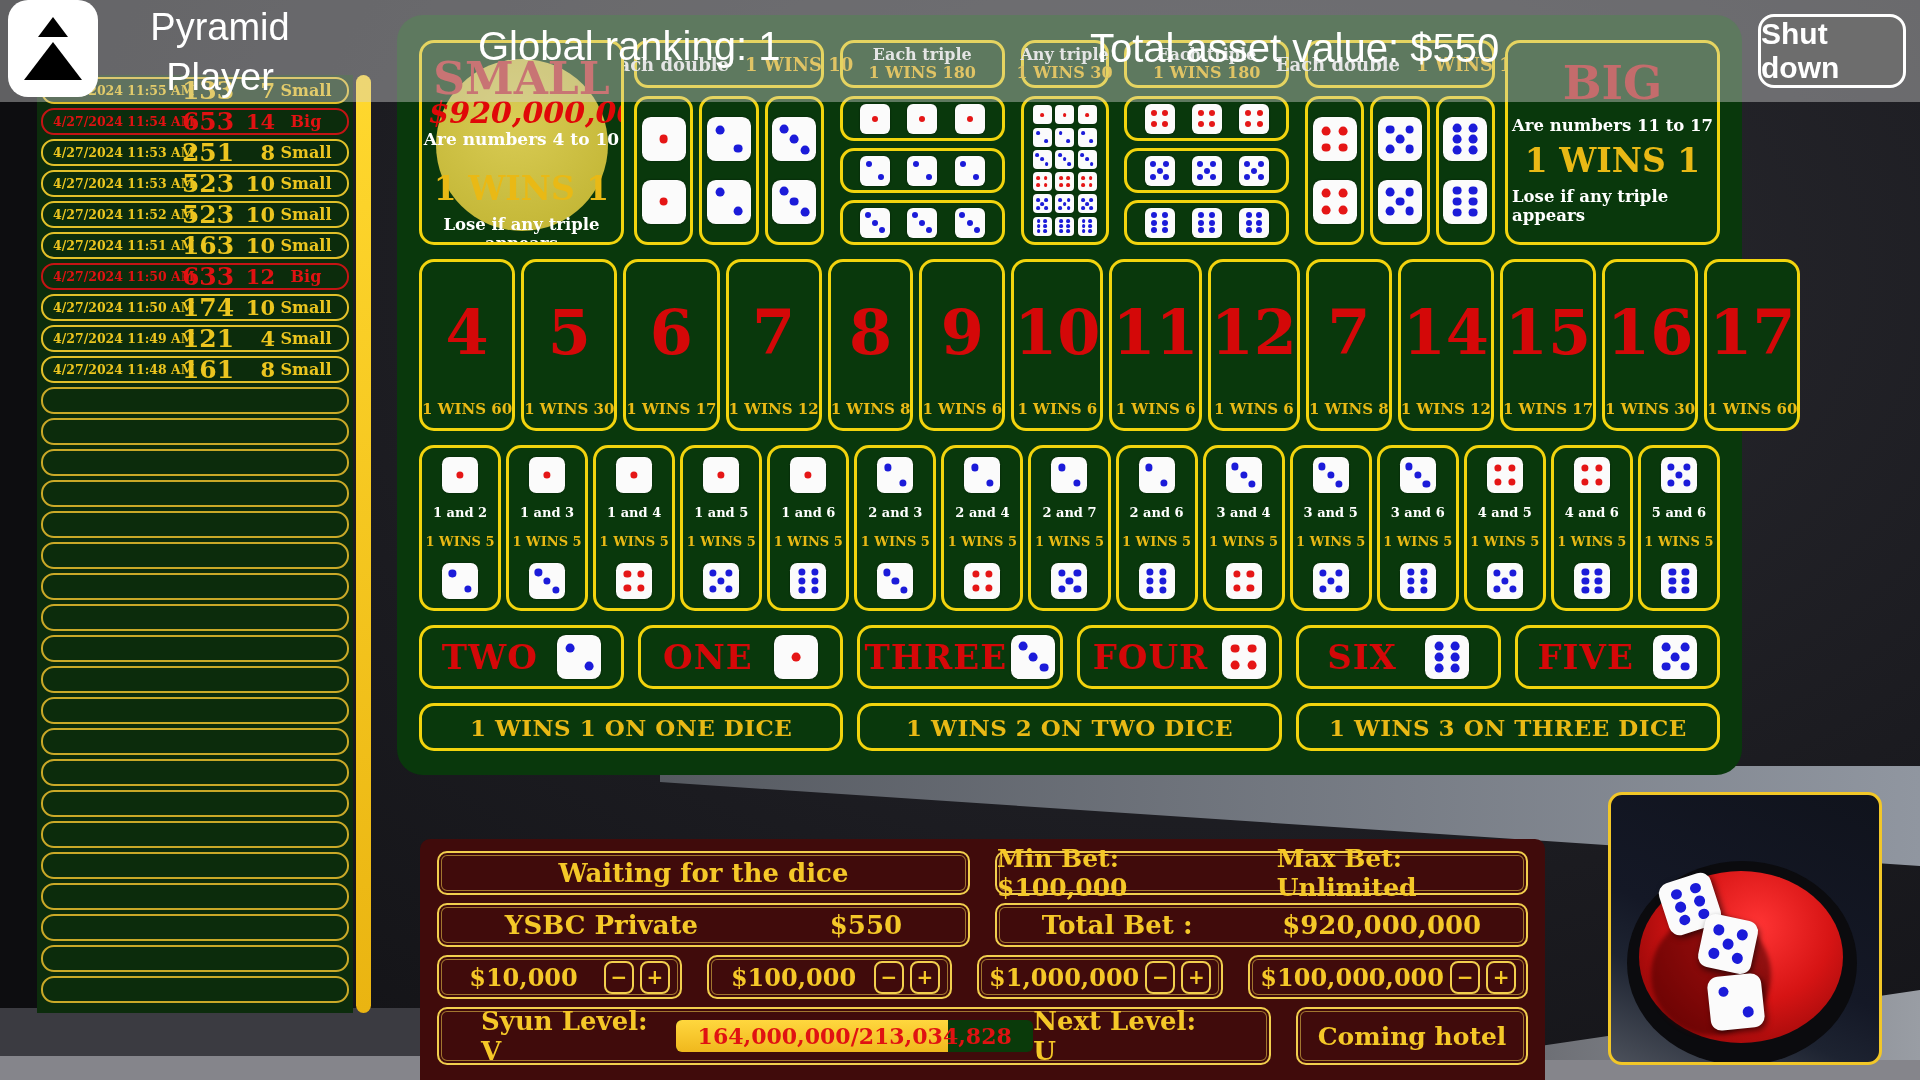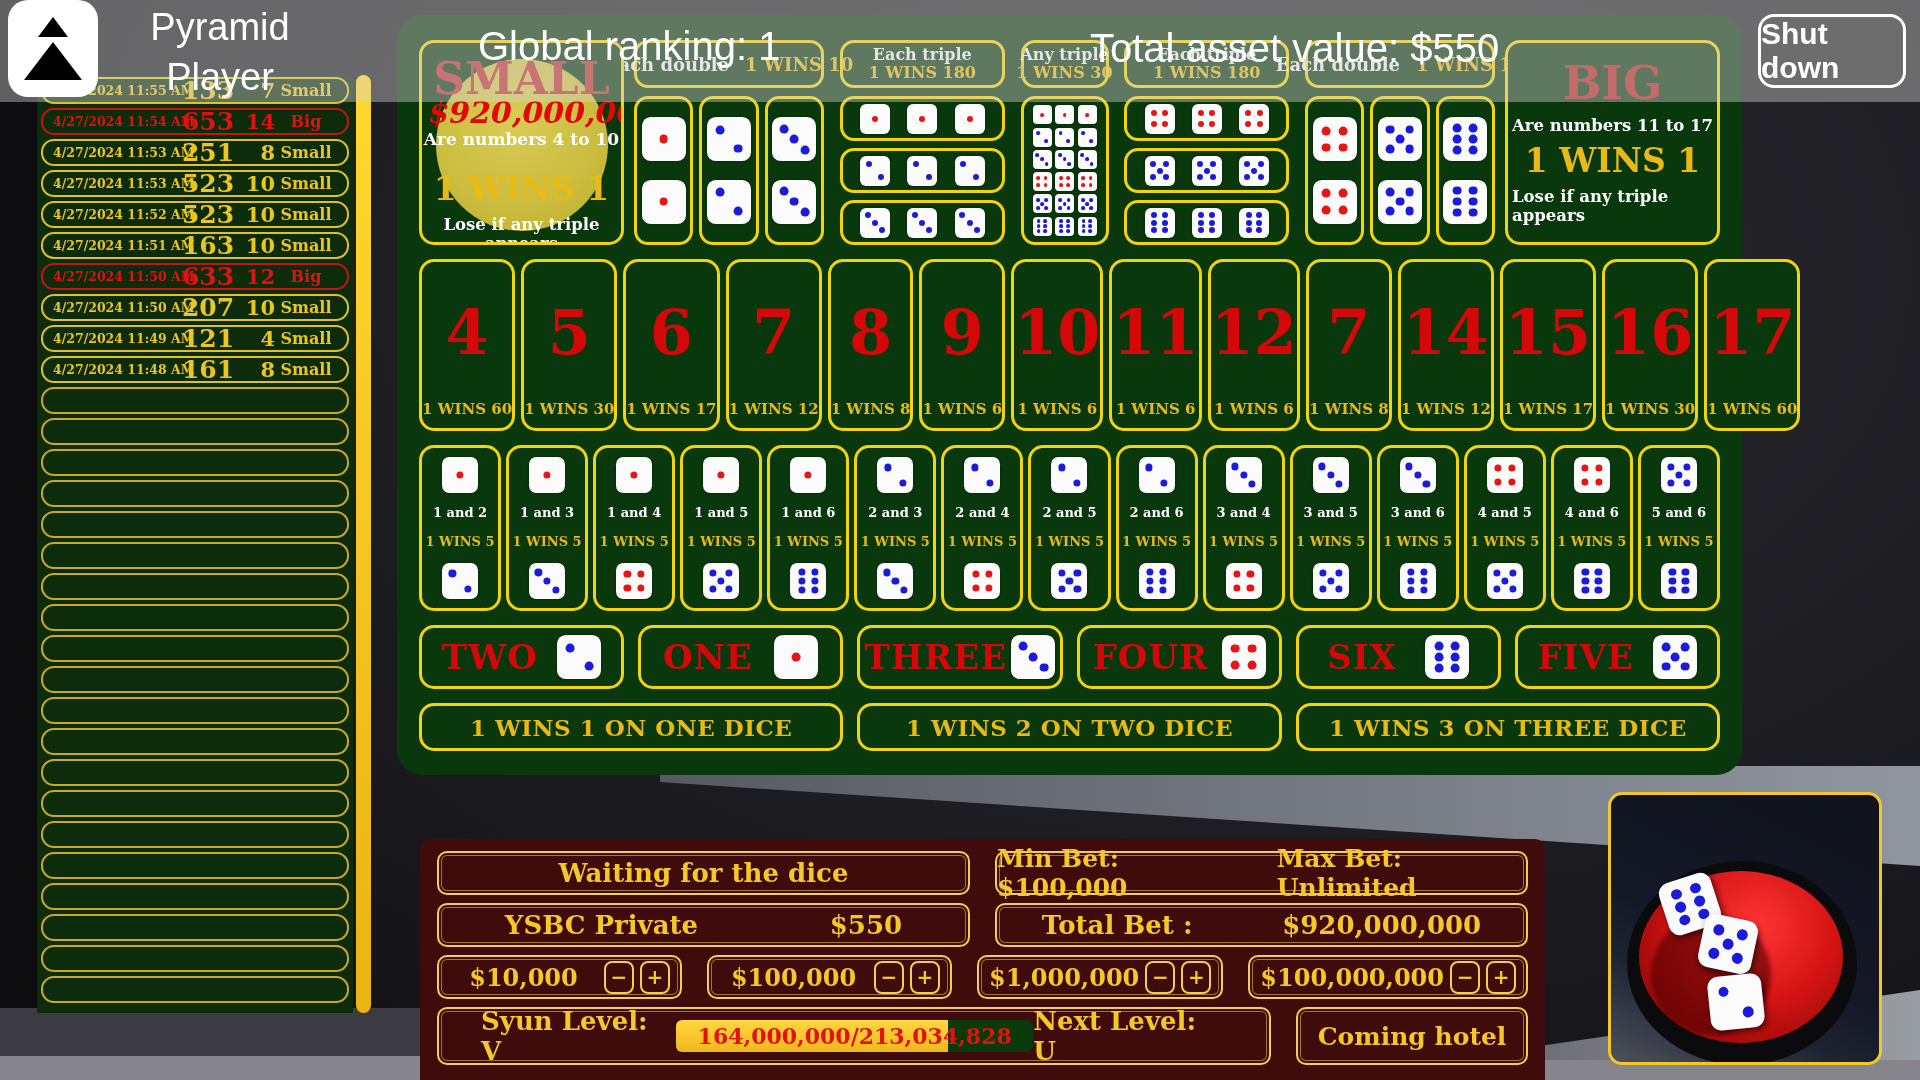--- a/index.html
+++ b/index.html
@@ -178,21 +178,21 @@
         <span class="h-size">Small</span>
       </div>
       <div class="h-row big">
         <span class="h-time">4/27/2024 11:50 AM</span>
         <span class="h-dice">633</span>
         <span class="h-total">12</span>
         <span class="h-size">Big</span>
       </div>
       <div class="h-row ">
         <span class="h-time">4/27/2024 11:50 AM</span>
-        <span class="h-dice">207</span>
+        <span class="h-dice">174</span>
         <span class="h-total">10</span>
         <span class="h-size">Small</span>
       </div>
       <div class="h-row ">
         <span class="h-time">4/27/2024 11:49 AM</span>
         <span class="h-dice">121</span>
         <span class="h-total">4</span>
         <span class="h-size">Small</span>
       </div>
       <div class="h-row ">
@@ -726,21 +726,21 @@
             <span class="pip" style="height: 7.2px; width: 7.2px; left: 69%; top: 31%; background: rgb(229, 22, 22);"></span>
             <span class="pip" style="height: 7.2px; width: 7.2px; left: 31%; top: 69%; background: rgb(229, 22, 22);"></span>
             <span class="pip" style="height: 7.2px; width: 7.2px; left: 69%; top: 69%; background: rgb(229, 22, 22);"></span>
           </div>
         </div>
         <div class="cell pair-cell">
           <div class="die" style="height: 36px; width: 36px; border-radius: 7.2px;">
             <span class="pip" style="height: 7.2px; width: 7.2px; left: 29%; top: 29%; background: rgb(27, 27, 217);"></span>
             <span class="pip" style="height: 7.2px; width: 7.2px; left: 71%; top: 71%; background: rgb(27, 27, 217);"></span>
           </div>
-          <div class="pair-lbl">2 and 5</div>
+          <div class="pair-lbl">2 and 7</div>
           <div class="pair-odd">1 WINS 5</div>
           <div class="die" style="height: 36px; width: 36px; border-radius: 7.2px;">
             <span class="pip" style="height: 7.2px; width: 7.2px; left: 28%; top: 28%; background: rgb(27, 27, 217);"></span>
             <span class="pip" style="height: 7.2px; width: 7.2px; left: 72%; top: 28%; background: rgb(27, 27, 217);"></span>
             <span class="pip" style="height: 7.2px; width: 7.2px; left: 50%; top: 50%; background: rgb(27, 27, 217);"></span>
             <span class="pip" style="height: 7.2px; width: 7.2px; left: 28%; top: 72%; background: rgb(27, 27, 217);"></span>
             <span class="pip" style="height: 7.2px; width: 7.2px; left: 72%; top: 72%; background: rgb(27, 27, 217);"></span>
           </div>
         </div>
         <div class="cell pair-cell">

